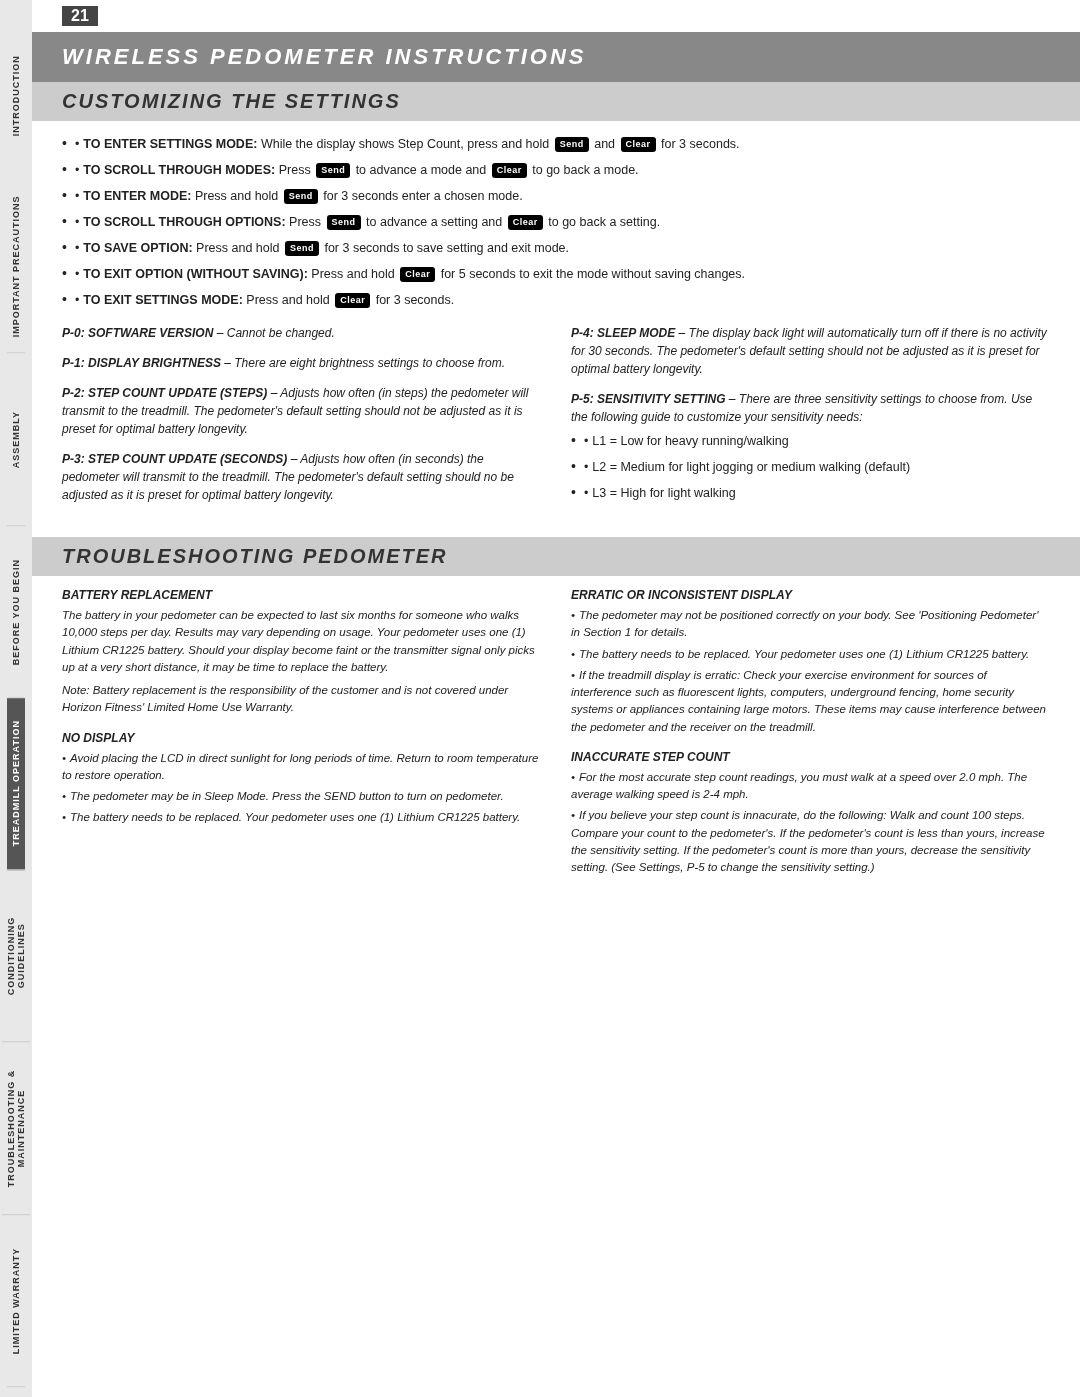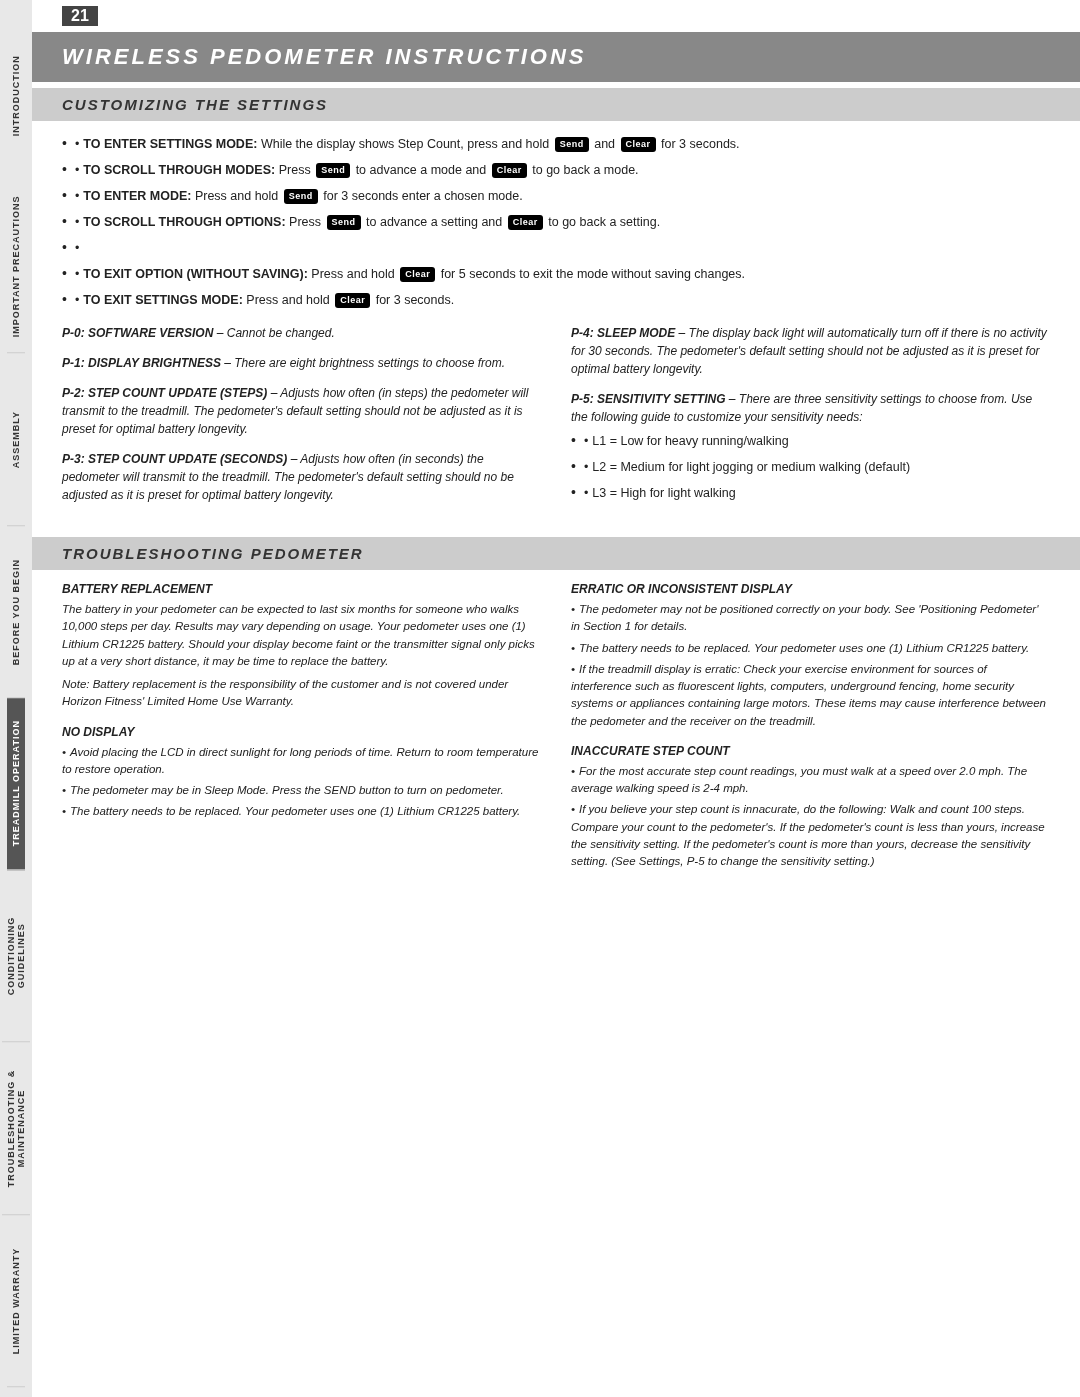--- a/index.html
+++ b/index.html
@@ -54,39 +54,39 @@
       flex: 1;
       padding: 0;
       display: flex;
       flex-direction: column;
     }
 
     
     .page-header {
       background: #888;
       padding: 12px 30px;
-      margin-bottom: 6px;
+      margin-bottom: 0;
     }
     .page-header h1 {
       font-size: 22px;
       font-weight: bold;
       font-style: italic;
       color: #fff;
       letter-spacing: 3px;
       text-transform: uppercase;
     }
 
     
     .section-header {
       background: #ccc;
       padding: 8px 30px;
       margin-bottom: 8px;
     }
     .section-header h2 {
-      font-size: 15px;
+      font-size: 20px;
       font-weight: bold;
       font-style: italic;
       color: #333;
       letter-spacing: 2px;
       text-transform: uppercase;
     }
 
     
     .content-area {
       padding: 4px 30px 10px 30px;
@@ -253,20 +253,21 @@
         <span><span class="bold-label">TO ENTER MODE:</span> <span>Press and hold</span> <span class="key-badge">Send</span> <span>for 3 seconds enter a chosen mode.</span></span>
       </li>
 
       <li>
         <span>•</span>
         <span><span class="bold-label">TO SCROLL THROUGH OPTIONS:</span> <span>Press</span> <span class="key-badge">Send</span> <span>to advance a setting and</span> <span class="key-badge">Clear</span> <span>to go back a setting.</span></span>
       </li>
 
       <li>
         <span>•</span>
+        <span><span class="bold-label">TO SAVE OPTION:</span> <span>Press and hold</span> <span class="key-badge">Send</span> <span>for 3 seconds to save setting and exit mode.</span></span>
       </li>
 
       <li>
         <span>•</span>
         <span><span class="bold-label">TO EXIT OPTION (WITHOUT SAVING):</span> <span>Press and hold</span> <span class="key-badge">Clear</span> <span>for 5 seconds to exit the mode without saving changes.</span></span>
       </li>
 
       <li>
         <span>•</span>
         <span><span class="bold-label">TO EXIT SETTINGS MODE:</span> <span>Press and hold</span> <span class="key-badge">Clear</span> <span>for 3 seconds.</span></span>

